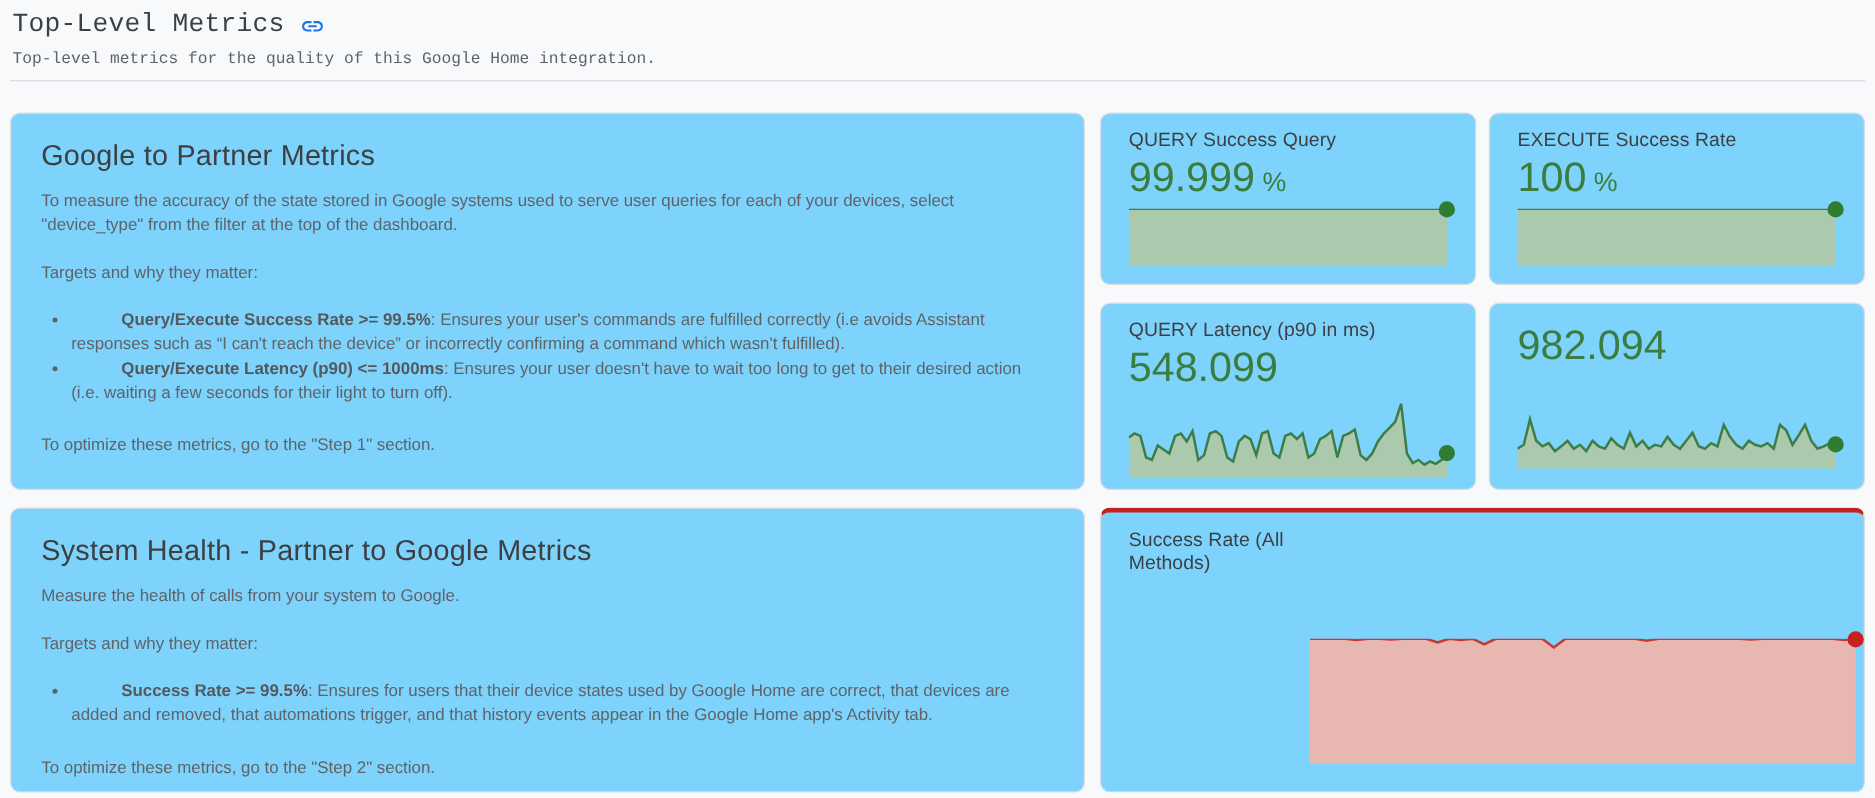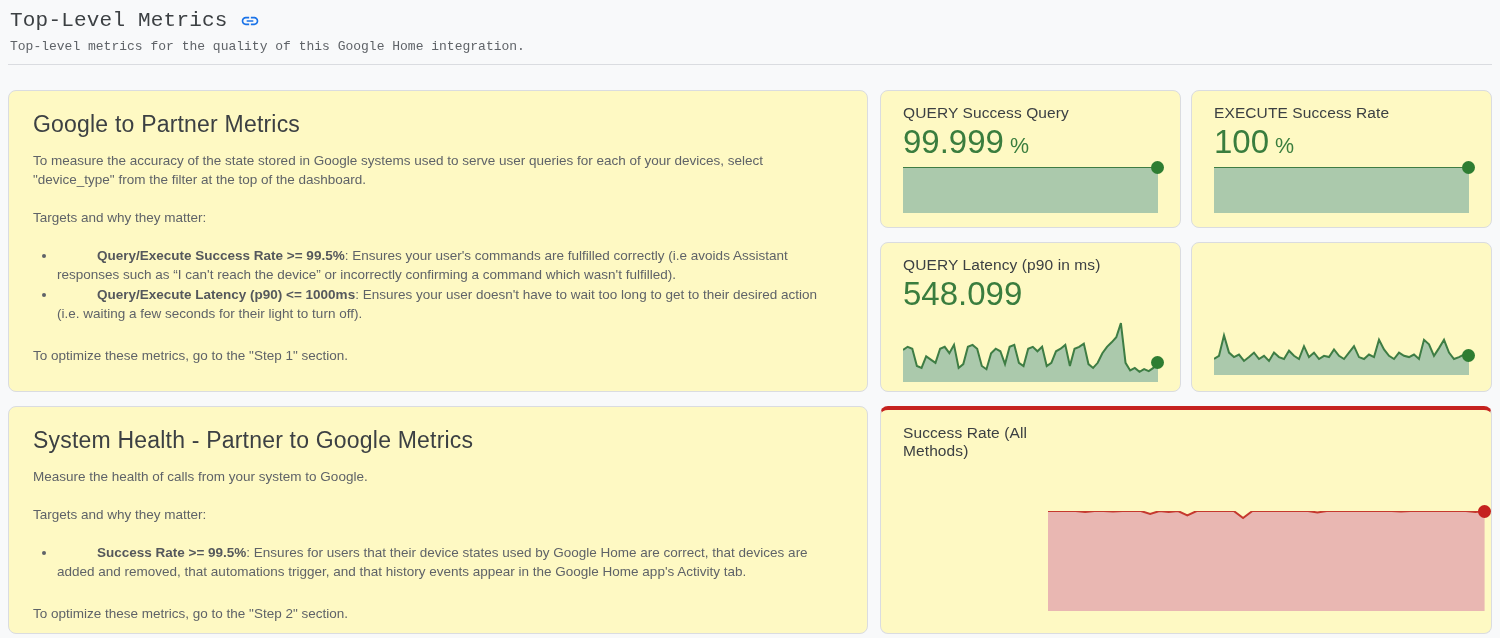--- a/index.html
+++ b/index.html
@@ -20,21 +20,21 @@
   .divider { border:none; border-top:1px solid #dadce0; margin:10px 8px 0 8px; }
 
   
   .content {
     display:grid;
     grid-template-columns:1fr 612px;
     grid-template-rows:302px 228px;
     gap:14px 12px;
     padding:0 8px; margin-top:25px;
   }
-  .card { background:#fef9c3; border:1px solid #dadce0; border-radius:8px; }
+  .card { background:#7dd3fc; border:1px solid #dadce0; border-radius:8px; }
 
   
   .info-card { padding:20px 24px; overflow:hidden; }
   .info-title { font-size:23px; font-weight:400; color:#3c4043; margin:0 0 13px 0; letter-spacing:.2px; }
   .body-text { font-size:13.5px; line-height:19px; color:#5f6368; margin:0; }
   .targets-label { margin-top:19px; }
   .target-list { margin:19px 0 0 0; padding-left:24px; }
   .target-list li { font-size:13.5px; line-height:19px; margin-bottom:1px; }
   .target-list b { font-weight:700; color:#55585c;margin-left:40px; }
   .footer-text { margin-top:23px; }
@@ -133,20 +133,21 @@
       <div class="spark spark-md">
           <svg viewBox="0 0 100 100" preserveAspectRatio="none">
             <polygon points="0.00,50.00 1.82,45.00 3.64,48.00 5.45,75.00 7.27,78.00 9.09,60.00 10.91,65.00 12.73,70.00 14.55,48.00 16.36,45.00 18.18,55.00 20.00,42.00 21.82,78.00 23.64,72.00 25.45,45.00 27.27,42.00 29.09,48.00 30.91,75.00 32.73,80.00 34.55,55.00 36.36,48.00 38.18,52.00 40.00,72.00 41.82,45.00 43.64,42.00 45.45,70.00 47.27,75.00 49.09,48.00 50.91,45.00 52.73,52.00 54.55,45.00 56.36,75.00 58.18,70.00 60.00,52.00 61.82,48.00 63.64,42.00 65.45,75.00 67.27,48.00 69.09,45.00 70.91,40.00 72.73,72.00 74.55,78.00 76.36,70.00 78.18,55.00 80.00,45.00 81.82,38.00 83.64,30.00 85.45,8.00 87.27,70.00 89.09,82.00 90.91,78.00 92.73,84.00 94.55,80.00 96.36,83.00 98.18,78.00 100.00,70.00 100,100 0,100" fill="#abc9ac"></polygon>
             <polyline points="0.00,50.00 1.82,45.00 3.64,48.00 5.45,75.00 7.27,78.00 9.09,60.00 10.91,65.00 12.73,70.00 14.55,48.00 16.36,45.00 18.18,55.00 20.00,42.00 21.82,78.00 23.64,72.00 25.45,45.00 27.27,42.00 29.09,48.00 30.91,75.00 32.73,80.00 34.55,55.00 36.36,48.00 38.18,52.00 40.00,72.00 41.82,45.00 43.64,42.00 45.45,70.00 47.27,75.00 49.09,48.00 50.91,45.00 52.73,52.00 54.55,45.00 56.36,75.00 58.18,70.00 60.00,52.00 61.82,48.00 63.64,42.00 65.45,75.00 67.27,48.00 69.09,45.00 70.91,40.00 72.73,72.00 74.55,78.00 76.36,70.00 78.18,55.00 80.00,45.00 81.82,38.00 83.64,30.00 85.45,8.00 87.27,70.00 89.09,82.00 90.91,78.00 92.73,84.00 94.55,80.00 96.36,83.00 98.18,78.00 100.00,70.00" fill="none" stroke="#3e7d44" stroke-width="2" vector-effect="non-scaling-stroke"></polyline>
           </svg>
           <span class="spark-dot" style="background:#2e7d32;top:calc(70.00% - 6.5px)"></span>
         </div>
     </div>
 
     <div class="card tile">
+      <div class="tile-value green"><span>982.094</span><span class="unit"></span></div>
       <div class="spark spark-md">
           <svg viewBox="0 0 100 100" preserveAspectRatio="none">
             <polygon points="0.00,75.00 1.96,70.00 3.92,38.00 5.88,65.00 7.84,72.00 9.80,68.00 11.76,78.00 13.73,72.00 15.69,65.00 17.65,75.00 19.61,70.00 21.57,78.00 23.53,65.00 25.49,72.00 27.45,75.00 29.41,62.00 31.37,70.00 33.33,75.00 35.29,55.00 37.25,72.00 39.22,65.00 41.18,75.00 43.14,70.00 45.10,72.00 47.06,60.00 49.02,70.00 50.98,75.00 52.94,65.00 54.90,55.00 56.86,72.00 58.82,75.00 60.78,68.00 62.75,72.00 64.71,45.00 66.67,60.00 68.63,70.00 70.59,75.00 72.55,65.00 74.51,70.00 76.47,72.00 78.43,68.00 80.39,75.00 82.35,45.00 84.31,52.00 86.27,70.00 88.24,58.00 90.20,45.00 92.16,65.00 94.12,75.00 96.08,72.00 98.04,68.00 100.00,70.00 100,100 0,100" fill="#abc9ac"></polygon>
             <polyline points="0.00,75.00 1.96,70.00 3.92,38.00 5.88,65.00 7.84,72.00 9.80,68.00 11.76,78.00 13.73,72.00 15.69,65.00 17.65,75.00 19.61,70.00 21.57,78.00 23.53,65.00 25.49,72.00 27.45,75.00 29.41,62.00 31.37,70.00 33.33,75.00 35.29,55.00 37.25,72.00 39.22,65.00 41.18,75.00 43.14,70.00 45.10,72.00 47.06,60.00 49.02,70.00 50.98,75.00 52.94,65.00 54.90,55.00 56.86,72.00 58.82,75.00 60.78,68.00 62.75,72.00 64.71,45.00 66.67,60.00 68.63,70.00 70.59,75.00 72.55,65.00 74.51,70.00 76.47,72.00 78.43,68.00 80.39,75.00 82.35,45.00 84.31,52.00 86.27,70.00 88.24,58.00 90.20,45.00 92.16,65.00 94.12,75.00 96.08,72.00 98.04,68.00 100.00,70.00" fill="none" stroke="#3e7d44" stroke-width="2" vector-effect="non-scaling-stroke"></polyline>
           </svg>
           <span class="spark-dot" style="background:#2e7d32;top:calc(70.00% - 6.5px)"></span>
         </div>
     </div>
 
   </div>

